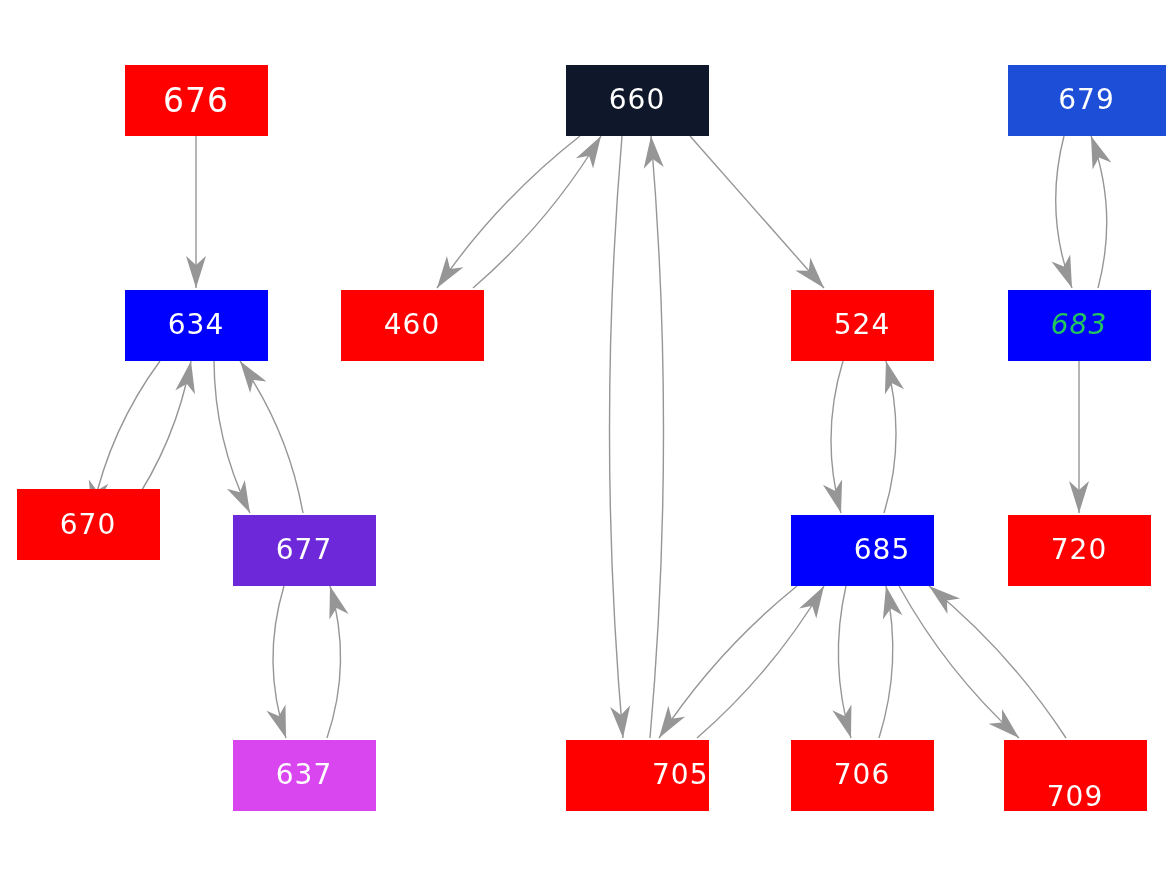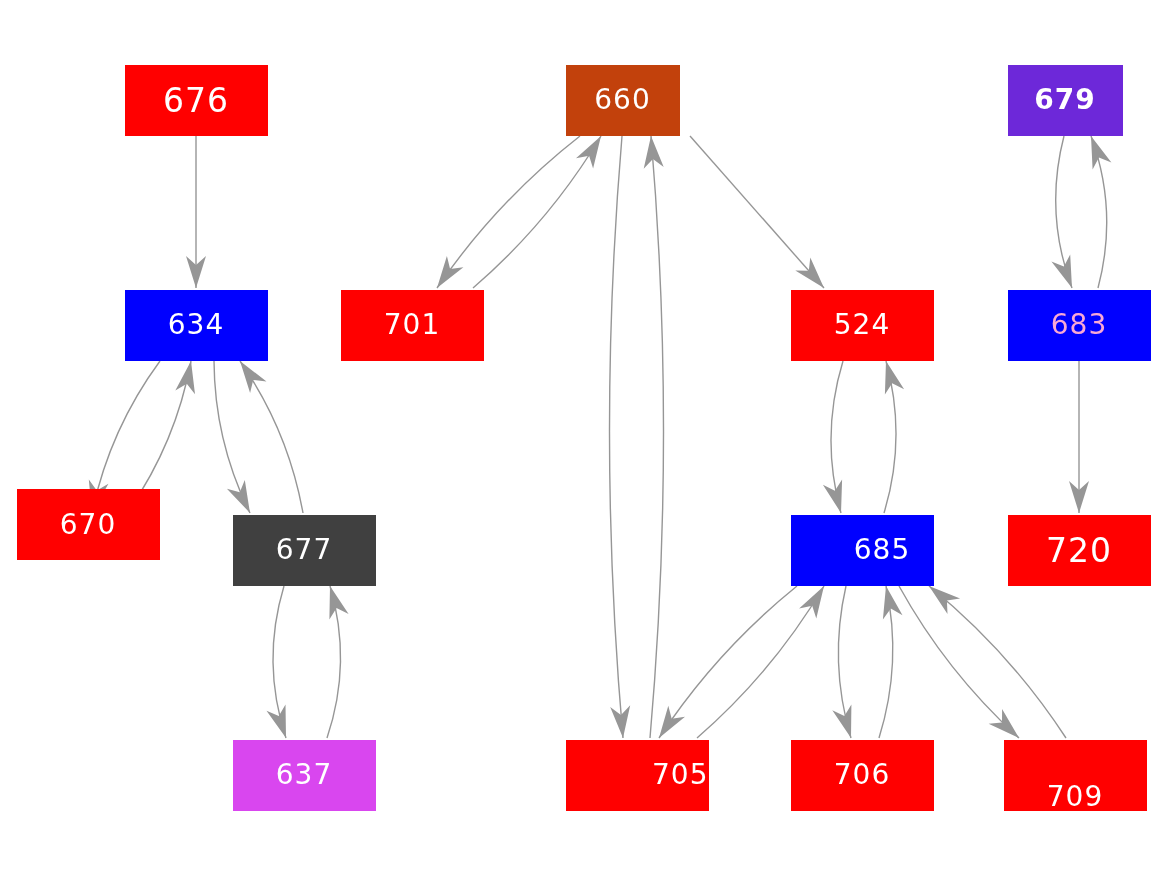--- a/index.html
+++ b/index.html
@@ -86,49 +86,49 @@
       <polygon points="1072.0,288.0 1051.4,261.5 1063.9,266.4 1070.2,254.5" fill="#969696"></polygon>
       <path d="M1098,288 Q1118.4745902719287,210.89590702695065 1091,136" class="edge-line" stroke="#969696"></path>
       <polygon points="1091.0,136.0 1111.4,162.6 1098.9,157.6 1092.6,169.5" fill="#969696"></polygon>
       <path d="M1079,361 Q1079,437 1079,513" class="edge-line" stroke="#969696"></path>
       <polygon points="1079.0,513.0 1069.0,481.0 1079.0,490.0 1089.0,481.0" fill="#969696"></polygon>
     </svg>
   <div id="nodes-layer">
       <div class="node" style="left: 124.5px; top: 64.5px; width: 143px; height: 71px; background: rgb(255, 0, 0);">
         <span class="node-label" style="color: rgb(255, 255, 255); font-size: 33px;">676</span>
       </div>
-      <div class="node" style="left: 565.5px; top: 64.5px; width: 114px; height: 71px; background: #c2410c;">
+      <div class="node" style="left: 565.5px; top: 64.5px; width: 143px; height: 71px; background: #0f172a;">
         <span class="node-label" style="color: rgb(255, 255, 255); font-size: 28px;">660</span>
       </div>
-      <div class="node" style="left: 1007.5px; top: 64.5px; width: 115px; height: 71px; background: #6d28d9; font-weight: bold;">
+      <div class="node" style="left: 1007.5px; top: 64.5px; width: 158px; height: 71px; background: #1d4ed8;">
         <span class="node-label" style="color: rgb(255, 255, 255); font-size: 28px;">679</span>
       </div>
       <div class="node" style="left: 124.5px; top: 289.5px; width: 143px; height: 71px; background: rgb(0, 0, 255);">
         <span class="node-label" style="color: rgb(255, 255, 255); font-size: 28px;">634</span>
       </div>
       <div class="node" style="left: 340.5px; top: 289.5px; width: 143px; height: 71px; background: rgb(255, 0, 0);">
-        <span class="node-label" style="color: rgb(255, 255, 255); font-size: 28px;">701</span>
+        <span class="node-label" style="color: rgb(255, 255, 255); font-size: 28px;">460</span>
       </div>
       <div class="node" style="left: 790.5px; top: 289.5px; width: 143px; height: 71px; background: rgb(255, 0, 0);">
         <span class="node-label" style="color: rgb(255, 255, 255); font-size: 28px;">524</span>
       </div>
       <div class="node" style="left: 1007.5px; top: 289.5px; width: 143px; height: 71px; background: rgb(0, 0, 255);">
-        <span class="node-label" style="color: #f9a8d4; font-size: 28px;">683</span>
+        <span class="node-label" style="color: #22c55e; font-size: 28px; font-style: italic;">683</span>
       </div>
       <div class="node" style="left: 16.5px; top: 489px; width: 143px; height: 71px; background: rgb(255, 0, 0);">
         <span class="node-label" style="color: rgb(255, 255, 255); font-size: 28px;">670</span>
       </div>
-      <div class="node" style="left: 232.5px; top: 514.5px; width: 143px; height: 71px; background: #404040;">
+      <div class="node" style="left: 232.5px; top: 514.5px; width: 143px; height: 71px; background: #6d28d9;">
         <span class="node-label" style="color: rgb(255, 255, 255); font-size: 28px;">677</span>
       </div>
       <div class="node" style="left: 790.5px; top: 514.5px; width: 143px; height: 71px; background: rgb(0, 0, 255);">
         <span class="node-label" style="color: rgb(255, 255, 255); font-size: 28px; margin-left: 40px;">685</span>
       </div>
       <div class="node" style="left: 1007.5px; top: 514.5px; width: 143px; height: 71px; background: rgb(255, 0, 0);">
-        <span class="node-label" style="color: rgb(255, 255, 255); font-size: 33px;">720</span>
+        <span class="node-label" style="color: rgb(255, 255, 255); font-size: 28px;">720</span>
       </div>
       <div class="node" style="left: 232.5px; top: 739.5px; width: 143px; height: 71px; background: #d946ef;">
         <span class="node-label" style="color: rgb(255, 255, 255); font-size: 28px;">637</span>
       </div>
       <div class="node" style="left: 565.5px; top: 739.5px; width: 143px; height: 71px; background: rgb(255, 0, 0); justify-content: flex-end;">
         <span class="node-label" style="color: rgb(255, 255, 255); font-size: 28px;">705</span>
       </div>
       <div class="node" style="left: 790.5px; top: 739.5px; width: 143px; height: 71px; background: rgb(255, 0, 0);">
         <span class="node-label" style="color: rgb(255, 255, 255); font-size: 28px;">706</span>
       </div>

